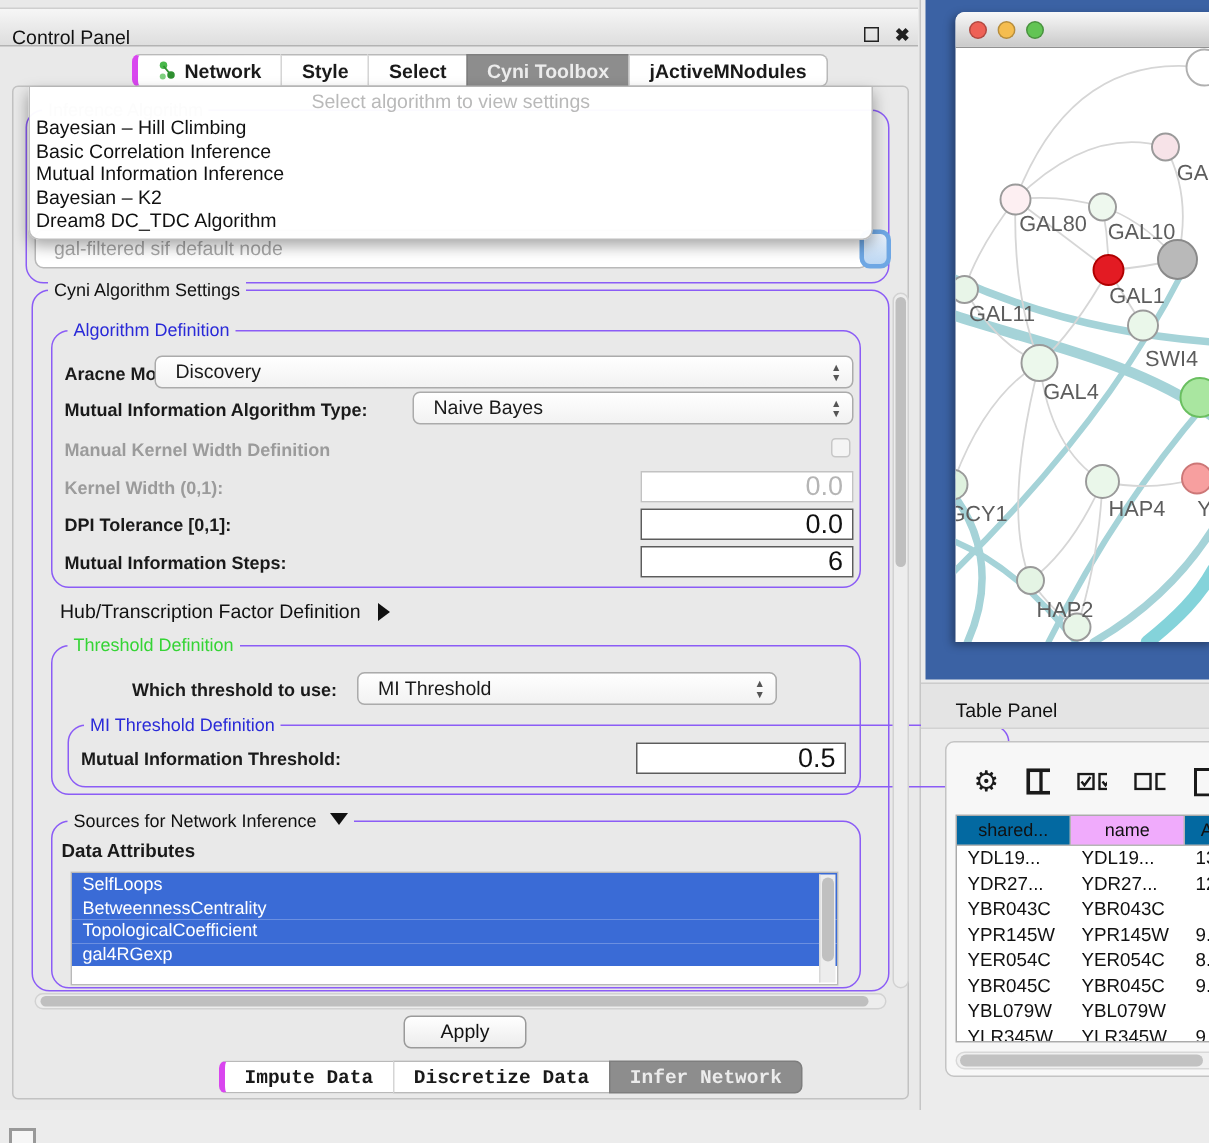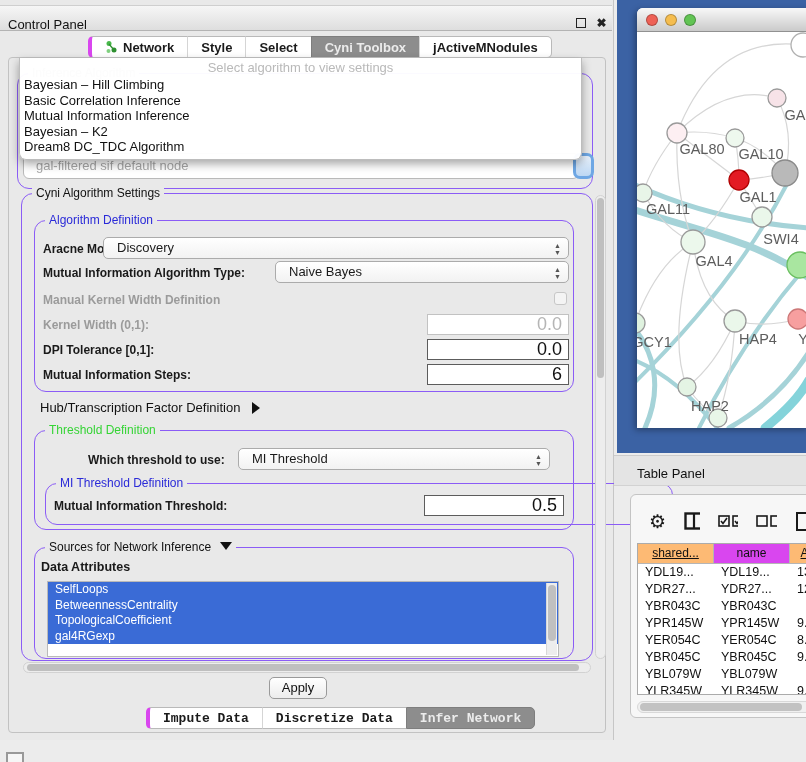--- a/index.html
+++ b/index.html
@@ -98,21 +98,21 @@
 
   #attr-list { left:12px; top:33px; width:512px; height:76px; background:#fff;
     border:1px solid #b9b9b9; overflow:hidden; }
   .attr-item { height:15.5px; line-height:15.5px; font-size:12px; color:#fff;
     padding-left:7px; background:#3a6bd6; }
   #attr-scroll { position:absolute; right:1px; top:1px; width:11px; height:72px;
     background:#ededed; border-left:1px solid #d8d8d8; }
   #attr-scroll .thumb { position:absolute; left:1px; top:2px; width:8px; height:56px;
     background:#c0c0c0; border-radius:4px; }
 
-  #apply-btn { left:260px; top:619px; width:58px; height:22px;
+  #apply-btn { left:260px; top:619px; width:82px; height:22px;
     background:linear-gradient(#ffffff,#ececec); border:1px solid #9a9a9a;
     border-radius:5px; font-size:13px; text-align:center; line-height:20px;
     color:#111; }
 
   #restore-icon { left:6px; top:752px; width:18px; height:14px;
     border:2px solid #999; background:#f6f6f6; }
 
   
   #desktop-blue { left:617px; top:0; width:189px; height:453px; background:#3b62a4; }
   #net-window { left:637px; top:8px; width:172px; height:420px; background:#fff;
@@ -132,22 +132,22 @@
   #table-outer { left:630px; top:494px; width:184px; height:224px; background:#f7f7f7;
     border:1px solid #c4c4c4; border-radius:6px; }
   #table-toolbar { left:8px; top:8px; width:170px; height:36px; display:flex;
     align-items:center; gap:18px; padding-left:10px; }
   .tool-icon { color:#1a1a1a; }
   #table-grid { left:6px; top:48px; width:178px; height:152px; background:#fff;
     border:1px solid #ababab; overflow:hidden; }
   .thead { display:flex; height:20px; }
   .th { font-size:12px; text-align:center; line-height:19px; color:#111;
     border-right:1px solid #b5b5b5; border-bottom:1px solid #b5b5b5;
-    background:#d946ef; flex:none; }
-  .th.selected { background:#fdba74;text-decoration:underline; }
+    background:#f0abfc; flex:none; }
+  .th.selected { background:#0369a1; }
   .trow { display:flex; height:17px; }
   .td { font-size:12.5px; color:#111; line-height:17px; padding-left:7px;
     white-space:nowrap; overflow:hidden; flex:none; }
   #table-hscroll { left:6px; top:206px; width:178px; height:12px; background:#f0f0f0;
     border:1px solid #d8d8d8; border-radius:6px; }
   #table-hscroll .thumb { position:absolute; left:2px; top:1px; width:162px;
     height:8px; background:#c2c2c2; border-radius:4px; }
 </style>
 </head>
 <body>
@@ -235,21 +235,21 @@
 
         <div class="abs" style="left:18px;top:206px;font-size:13px;color:#111;">
           <span>Hub/Transcription Factor Definition</span>
           <span class="tri-right"></span>
         </div>
 
         <div id="threshold-box" class="abs groupbox">
           <span id="threshold-legend" class="legend">Threshold Definition</span>
 
           <span class="abs lbl" style="left:53px;top:22px;">Which threshold to use:</span>
-          <div class="abs combo" style="left:203px;top:17px;width:312px;">
+          <div class="abs combo" style="left:203px;top:17px;width:280px;">
             <span>MI Threshold</span>
             <span class="stepper">▲<br>▼</span>
           </div>
 
           <div id="mithr-box" class="abs groupbox">
             <span id="mithr-legend" class="legend">MI Threshold Definition</span>
             <span class="abs lbl" style="left:8px;top:15px;">Mutual Information Threshold:</span>
             <div class="abs field" style="left:378px;top:11px;width:140px;">0.5</div>
           </div>
         </div>

